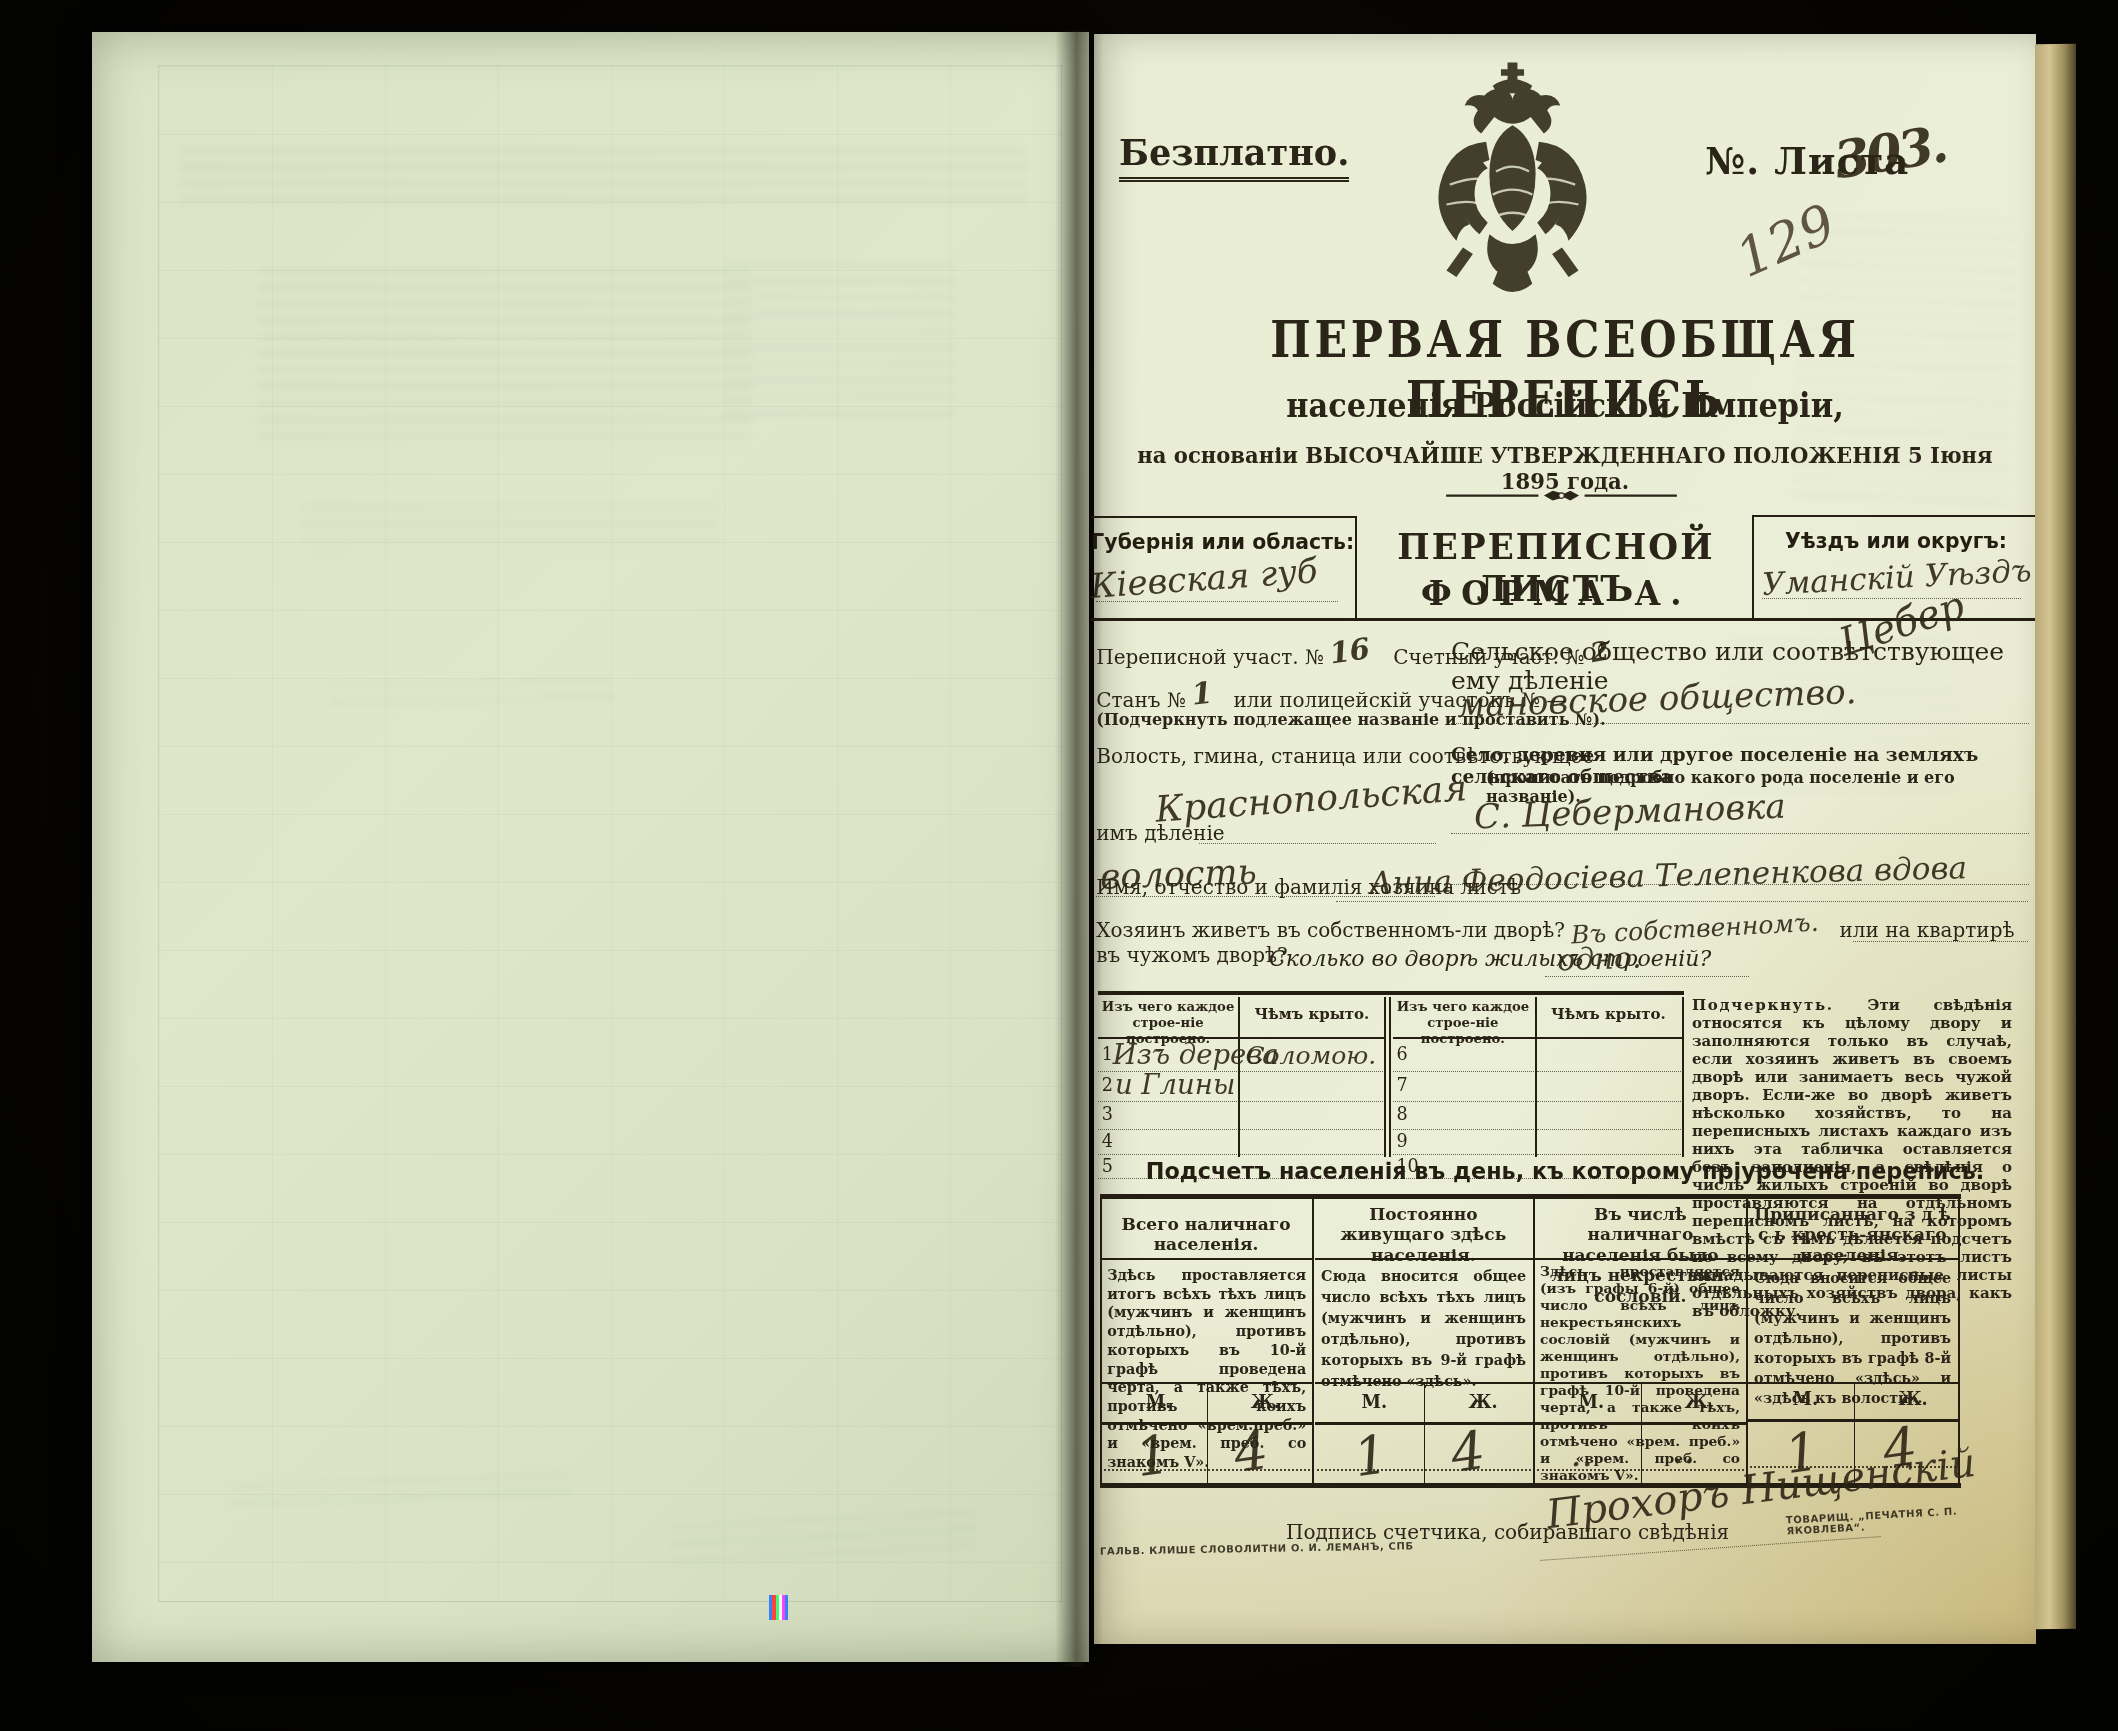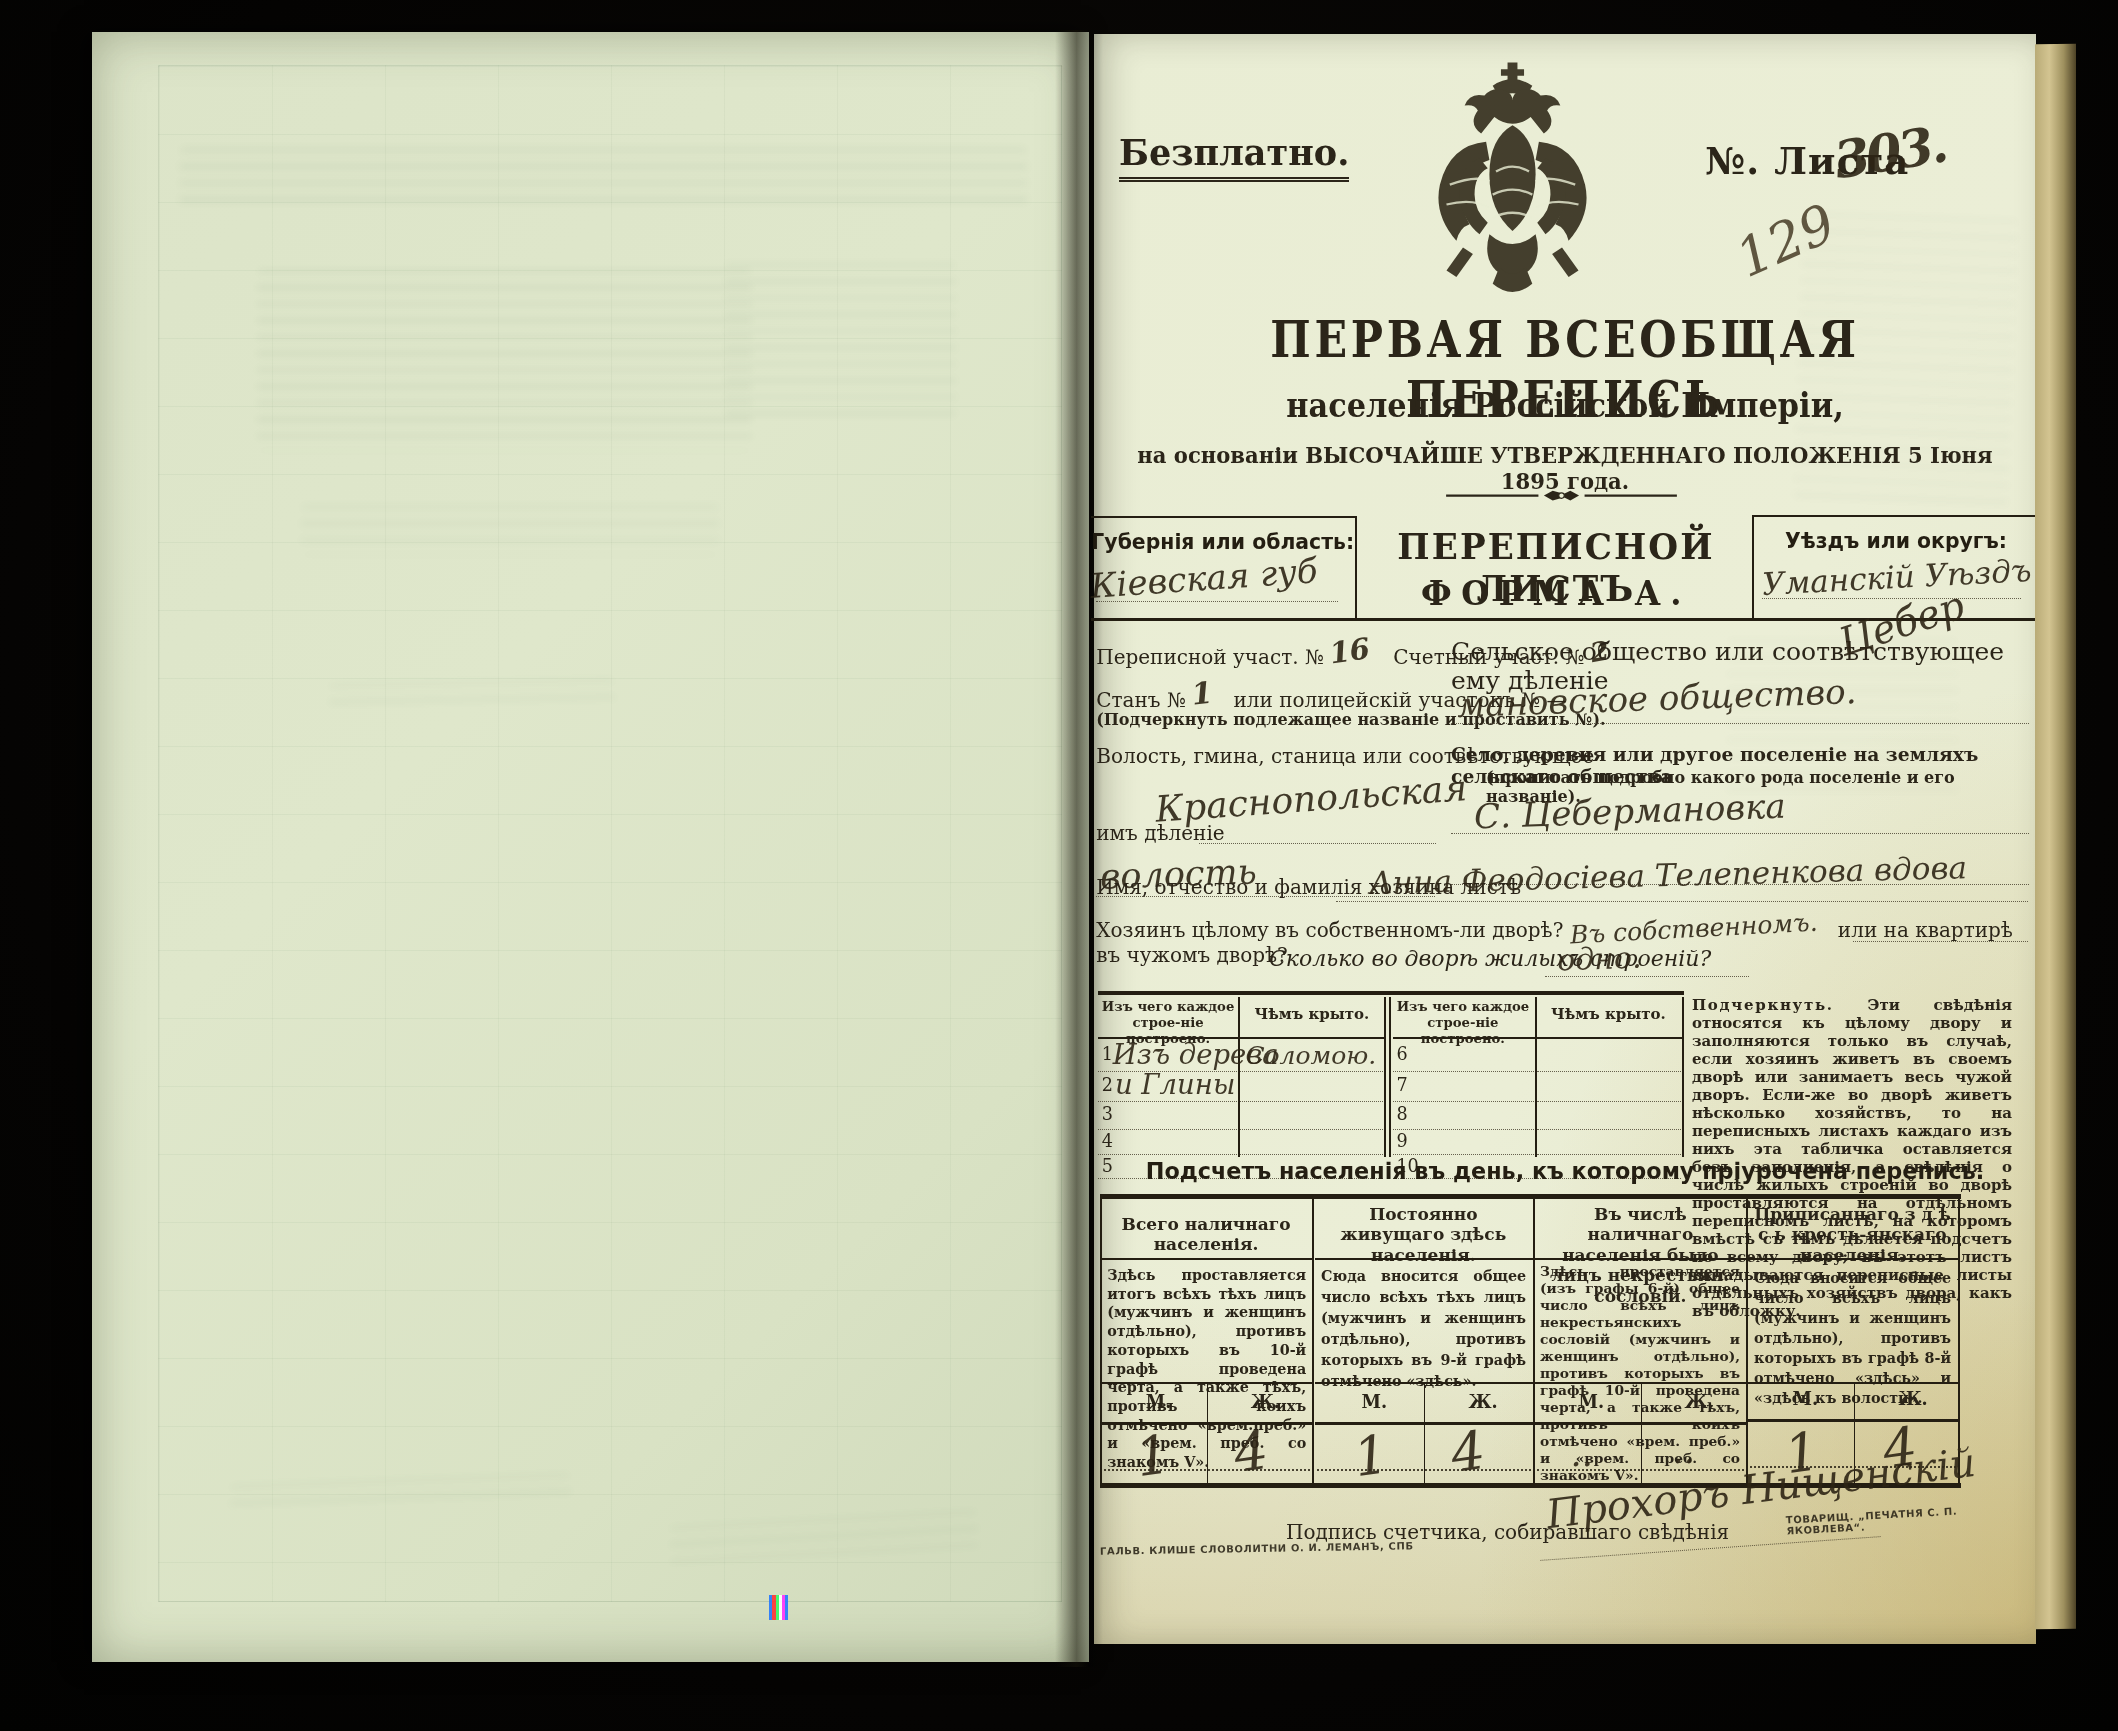--- a/index.html
+++ b/index.html
@@ -167,21 +167,21 @@
     <div class="rp print bold" style="left:392px;top:734px;font-size:16px;">(прописать подробно какого рода поселеніе и его названіе).</div>
     <div class="rp hw" style="left:380px;top:757px;font-size:34px;transform:rotate(-2deg);">С. Цебермановка</div>
     <div class="rp dots" style="left:357px;top:799px;width:578px;"></div>
     <div class="rp dots" style="left:357px;top:850px;width:578px;"></div>
 
     <div class="rp print" style="left:2.2px;top:841px;font-size:20px;">Имя, отчество и фамилія хозяина листѣ</div>
     <div class="rp hw" style="left:275px;top:823px;font-size:31px;transform:rotate(-1.5deg);">Анна Феодосіева Телепенкова вдова</div>
     <div class="rp dots" style="left:242px;top:867px;width:692px;"></div>
 
     <div class="rp print" style="left:2.2px;top:880px;font-size:20px;">
-      <span>Хозяинъ цѣлому въ собственномъ-ли дворѣ?</span>
+      <span>Хозяинъ живетъ въ собственномъ-ли дворѣ?</span>
       <span class="hw" style="font-size:25px;display:inline-block;transform:rotate(-3deg);">Въ собственномъ.</span>
       <span style="display:inline-block;width:7.7px;"></span>
       <span>или на квартирѣ въ чужомъ дворѣ?</span>
     </div>
     <div class="rp dots" style="left:759px;top:907px;width:175px;"></div>
 
     <div class="rp print" style="left:175px;top:912px;font-size:22px;font-style:italic;">Сколько во дворѣ жилыхъ строеній?</div>
     <div class="rp hw" style="left:463px;top:907px;font-size:30px;transform:rotate(-2deg);">одно.</div>
     <div class="rp dots" style="left:451px;top:942px;width:204px;"></div>
 

